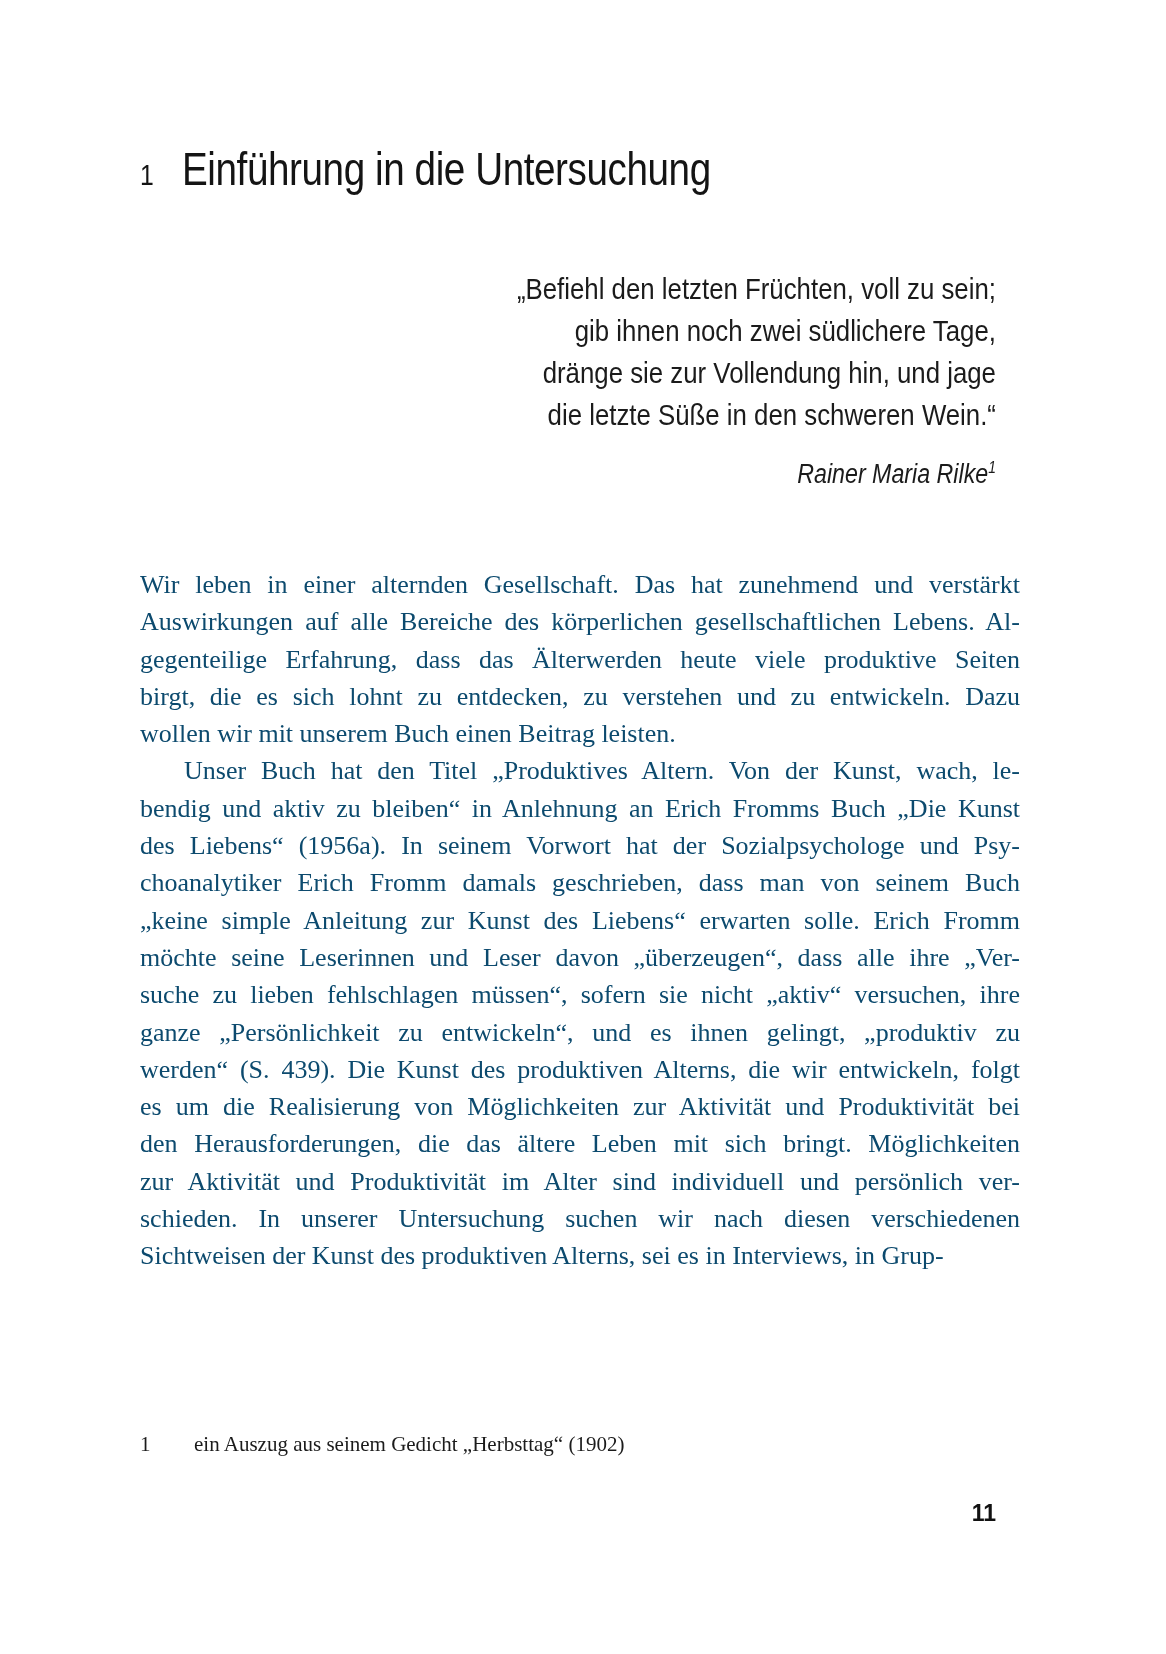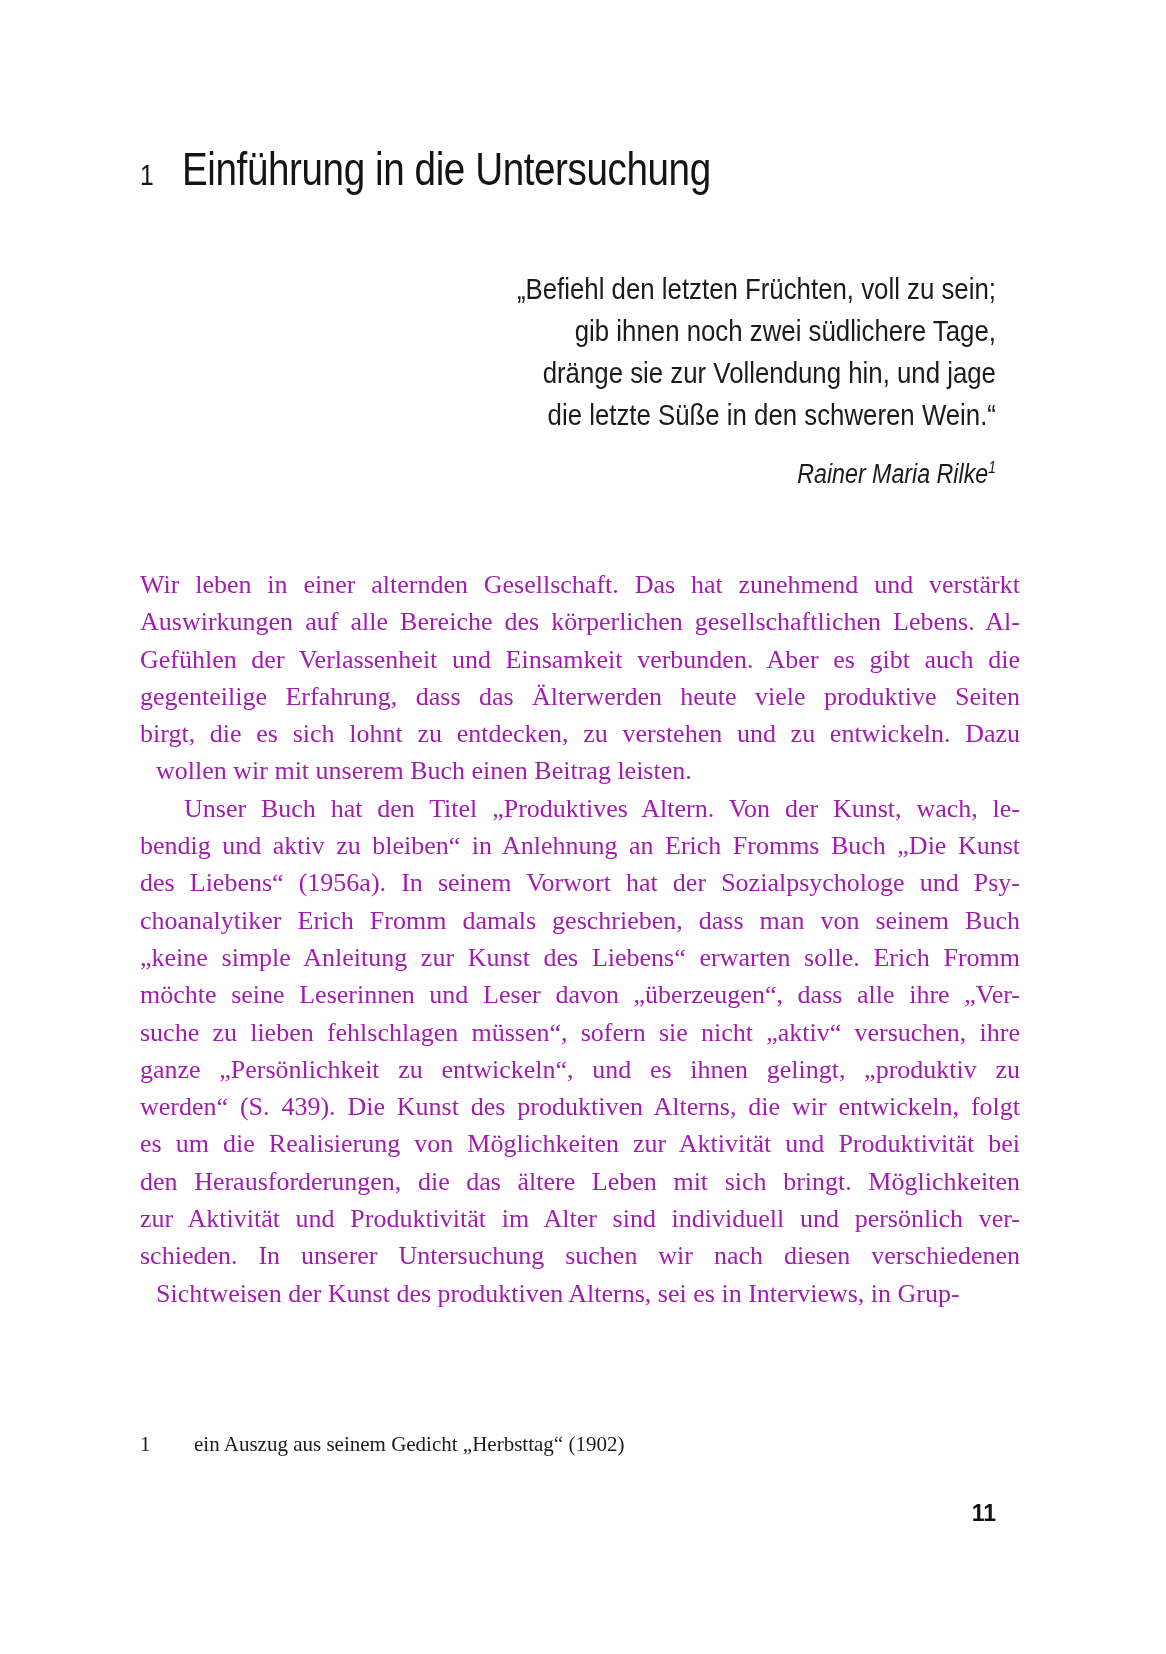--- a/index.html
+++ b/index.html
@@ -23,24 +23,24 @@
     font-family:"Liberation Sans", sans-serif;
     font-size:30px; line-height:42px; color:#1b1b1b;
     transform:scaleX(0.86); transform-origin:100% 0;
     white-space:nowrap;
   }
   .epigraph-line { text-align:right; }
   .attribution { font-style:italic; font-size:27px; margin-top:10px; }
   .attribution sup { font-size:60%; }
   .body-text {
     position:absolute; left:140px; top:566px; width:880px;
-    font-size:26px; line-height:37.3px; color:#a21caf;
+    font-size:26px; line-height:37.3px; color:#0c4a6e;
   }
   .body-line { text-align:justify; text-align-last:justify; }
-  .body-line.last-line { text-align-last:left;margin-left:16px; }
+  .body-line.last-line { text-align-last:left; }
   .body-line.indented { padding-left:44px; }
   .footnote {
     position:absolute; left:140px; top:1432px; width:880px;
     font-size:21px; color:#1b1b1b;
   }
   .fn-marker { display:inline-block; width:54px; }
   .page-number {
     position:absolute; right:146px; top:1500px;
     font-family:"Liberation Sans", sans-serif;
     font-weight:bold; font-size:23px; color:#111;
@@ -59,21 +59,20 @@
         <div class="epigraph-line">gib ihnen noch zwei südlichere Tage,</div>
         <div class="epigraph-line">dränge sie zur Vollendung hin, und jage</div>
         <div class="epigraph-line">die letzte Süße in den schweren Wein.“</div>
       </div>
     <div class="attribution"><span>Rainer Maria Rilke</span><sup>1</sup></div>
   </div>
 
   <div class="body-text" id="body-text">
       <div class="body-line">Wir leben in einer alternden Gesellschaft. Das hat zunehmend und verstärkt</div>
       <div class="body-line">Auswirkungen auf alle Bereiche des körperlichen gesellschaftlichen Lebens. Al-</div>
-      <div class="body-line">Gefühlen der Verlassenheit und Einsamkeit verbunden. Aber es gibt auch die</div>
       <div class="body-line">gegenteilige Erfahrung, dass das Älterwerden heute viele produktive Seiten</div>
       <div class="body-line">birgt, die es sich lohnt zu entdecken, zu verstehen und zu entwickeln. Dazu</div>
       <div class="body-line last-line">wollen wir mit unserem Buch einen Beitrag leisten.</div>
       <div class="body-line indented">Unser Buch hat den Titel „Produktives Altern. Von der Kunst, wach, le-</div>
       <div class="body-line">bendig und aktiv zu bleiben“ in Anlehnung an Erich Fromms Buch „Die Kunst</div>
       <div class="body-line">des Liebens“ (1956a). In seinem Vorwort hat der Sozialpsychologe und Psy-</div>
       <div class="body-line">choanalytiker Erich Fromm damals geschrieben, dass man von seinem Buch</div>
       <div class="body-line">„keine simple Anleitung zur Kunst des Liebens“ erwarten solle. Erich Fromm</div>
       <div class="body-line">möchte seine Leserinnen und Leser davon „überzeugen“, dass alle ihre „Ver-</div>
       <div class="body-line">suche zu lieben fehlschlagen müssen“, sofern sie nicht „aktiv“ versuchen, ihre</div>

